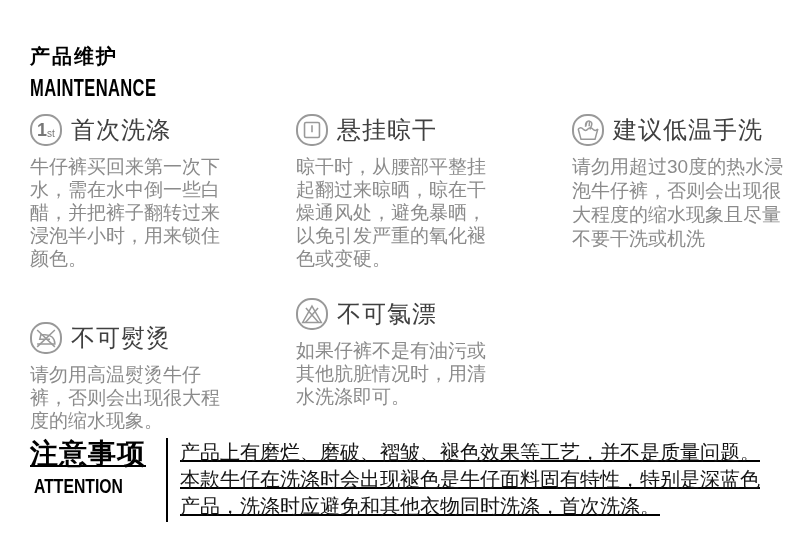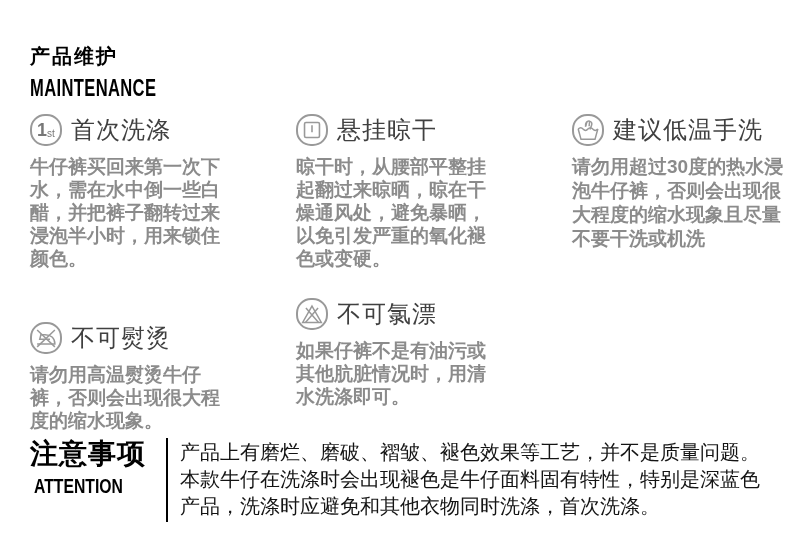--- a/index.html
+++ b/index.html
@@ -39,25 +39,24 @@
     color:#8a8a8a;
   }
   .icon-box svg { display:block; }
   .icon-1st { font-size:18px; font-weight:bold; color:#777; line-height:1; }
   .icon-1st .sub { font-size:10px; font-weight:normal; vertical-align:-1px; }
   .card-title { font-size:24px; color:#404040; letter-spacing:1px; white-space:nowrap; }
   .card-desc {
     margin-top:9px; width:191px;
     font-size:19px; line-height:23px; color:#8b8b8b;
     letter-spacing:0;
-    font-weight:bold;
   }
   .card.pos2 .card-desc { width:212px; line-height:24px; }
   
-  .attention { position:absolute; left:30px; top:438px; display:flex; align-items:flex-start; }
+  .attention { position:absolute; left:30px; top:438px; display:flex; align-items:flex-start;text-decoration:underline; }
   .attention-label { width:124px; flex:0 0 124px; }
   .attention-label .cn {
     font-size:28px; font-weight:bold; color:#000; letter-spacing:1px; line-height:32px;
   }
   .attention-label .en {
     display:inline-block;
     font-size:21px; font-weight:bold; color:#000; margin-top:4px; margin-left:4px;
     transform:scaleX(0.75); transform-origin:0 50%;
     white-space:nowrap;
   }

